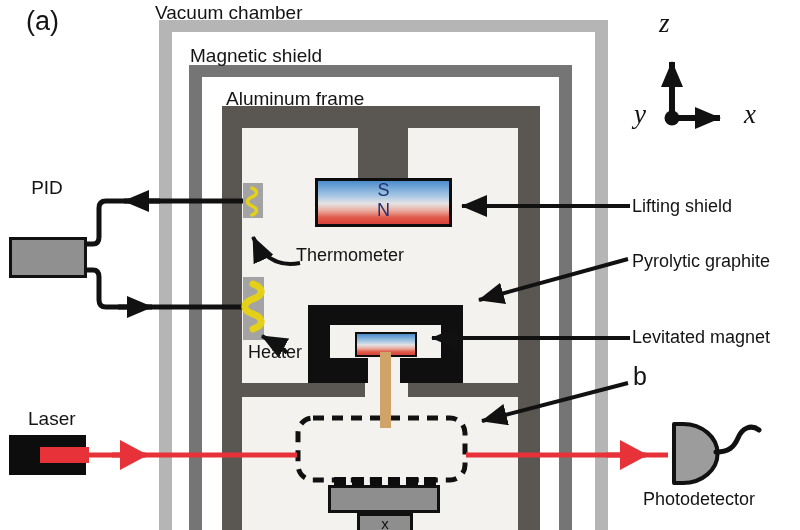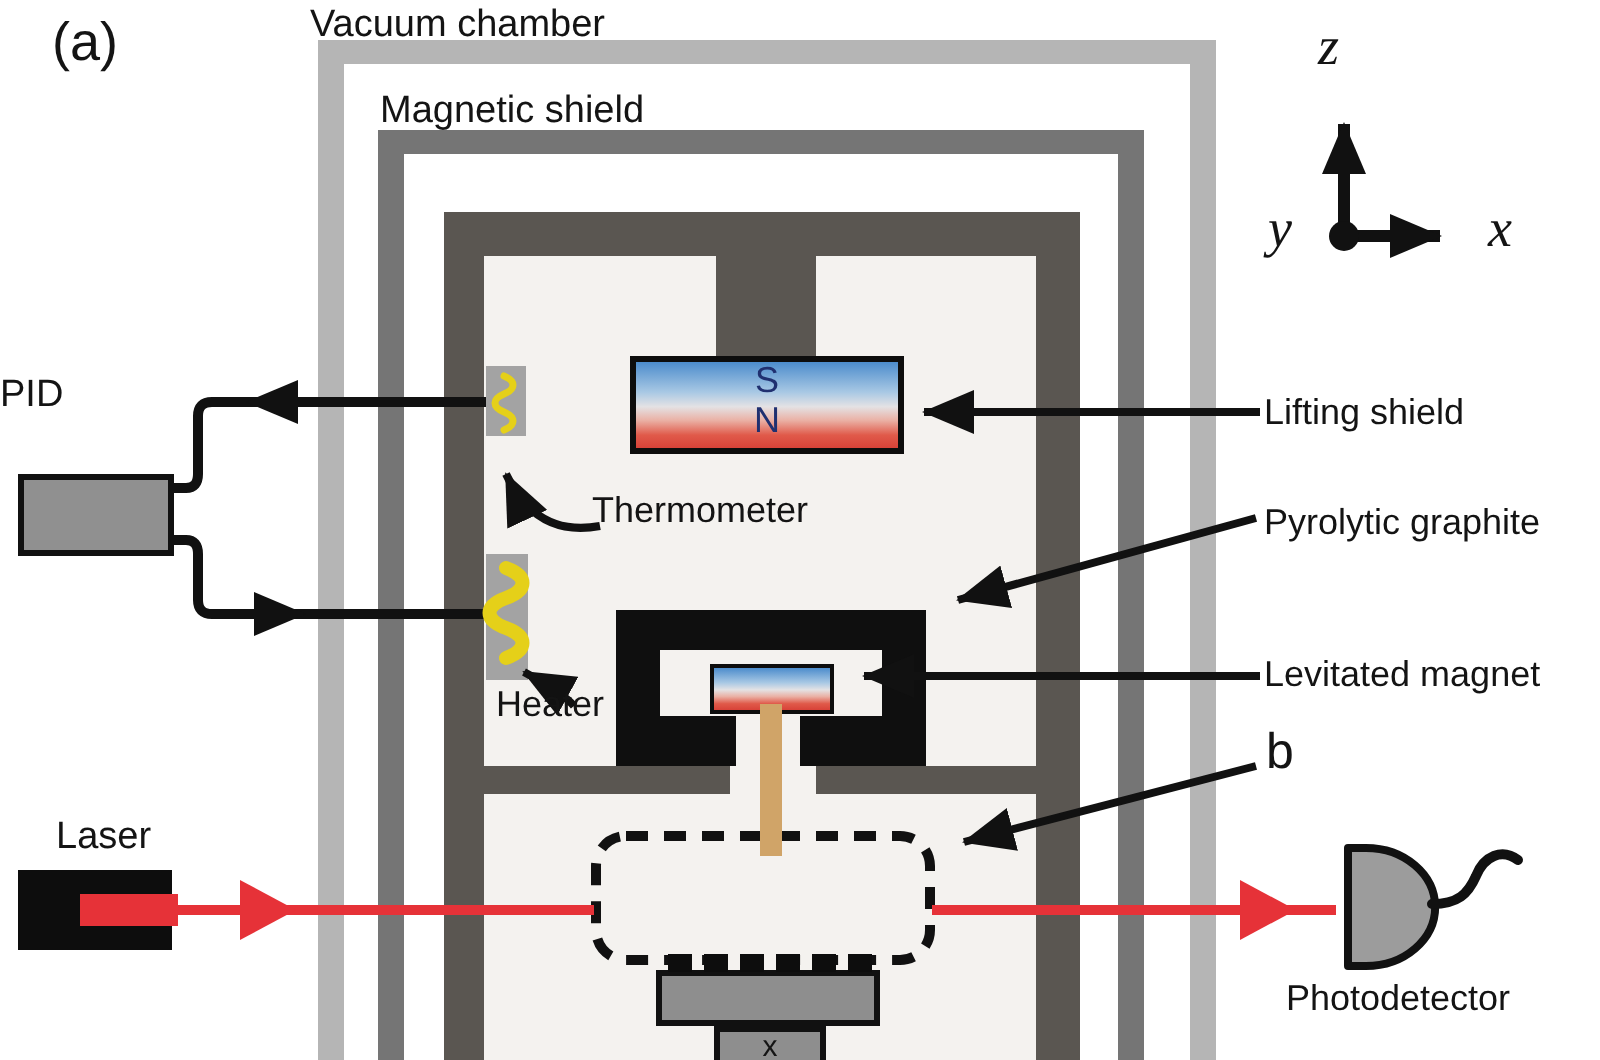--- a/index.html
+++ b/index.html
@@ -7,21 +7,21 @@
   #fig { position:relative; width:800px; height:530px; background:#ffffff;
          overflow:hidden; font-family:"Liberation Sans", sans-serif; color:#141414; }
   .wall { position:absolute; z-index:2; }
   .vc { background:#b5b5b5; }
   .ms { background:#757575; }
   .af { background:#5a5651; }
   .inner-bg { position:absolute; left:242px; top:128px; width:276px; height:402px;
               background:#f4f2ef; z-index:1; }
   .lbl { position:absolute; z-index:8; white-space:nowrap; font-size:19px; color:#141414; }
   .lbl-sm { font-size:18px; }
-  .pid-text { position:absolute; left:0px; top:187px; width:94px; text-align:left;
+  .pid-text { position:absolute; left:0px; top:177px; width:94px; text-align:center;
               z-index:8; font-size:19px; line-height:22px; }
   .box-gray { position:absolute; background:#909090; border:3px solid #111; z-index:3; }
   .pad { position:absolute; background:#a3a3a3; z-index:3; }
   .magnet { position:absolute; z-index:4; border:3px solid #0d0d0d;
     background:linear-gradient(180deg,#4c8ccc 0%,#a8c8e4 35%,#e4e2e4 52%,#eab0a4 68%,#e05a4a 85%,#d84238 100%); }
   .pole { position:absolute; left:315px; width:137px; text-align:center; z-index:5;
           font-size:18px; color:#203070; z-index:5; }
   .graphite { position:absolute; background:#0f0f0f; z-index:3; }
   .cavity { position:absolute; background:#f4f2ef; z-index:3; }
   .rod { position:absolute; left:380px; top:352px; width:11px; height:76px;
@@ -140,20 +140,21 @@
     <path class="coil-s" d="M252,188 c6,2.5 6,6.5 0,9 c-6,2.5 -6,6.5 0,9 c6,2.5 6,6.5 0,9"></path>
     <path class="coil-l" d="M253,284 c11,4 11,11 0,15 c-11,4 -11,11 0,15 c11,4 11,11 0,15"></path>
 
     <path d="M674,424 H683 A34,29 0 0 1 683,483 H674 Z" fill="#9c9c9c" stroke="#111" stroke-width="4" stroke-linejoin="round"></path>
     <path d="M716,452 C729,452 734,447 738,438 C742,428 751,424 759,430" fill="none" stroke="#111" stroke-width="5" stroke-linecap="round"></path>
   </svg>
 
   <div class="lbl" style="left:26px;top:6px;font-size:27px">(a)</div>
   <div class="lbl" style="left:155px;top:2px">Vacuum chamber</div>
   <div class="lbl" style="left:190px;top:45px">Magnetic shield</div>
+  <div class="lbl" style="left:226px;top:88px">Aluminum frame</div>
 
   <div class="pid-text">
     <div>PID</div>
   </div>
 
   <div class="lbl lbl-sm" style="left:296px;top:245px">Thermometer</div>
   <div class="lbl lbl-sm" style="left:248px;top:342px">Heater</div>
   <div class="lbl" style="left:28px;top:408px">Laser</div>
 
   <div class="lbl lbl-sm" style="left:632px;top:196px">Lifting shield</div>

